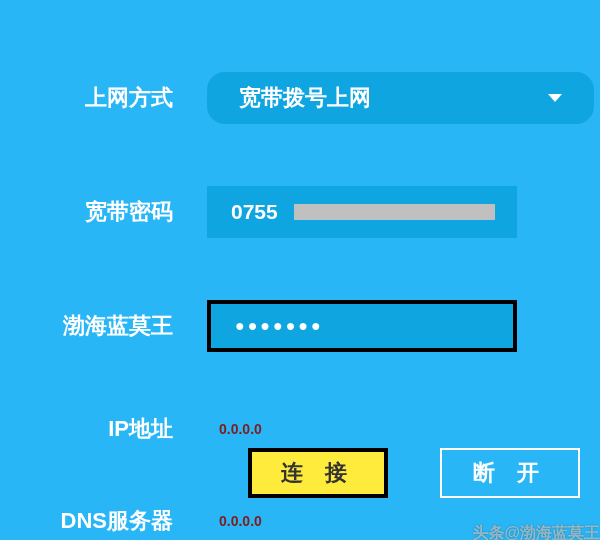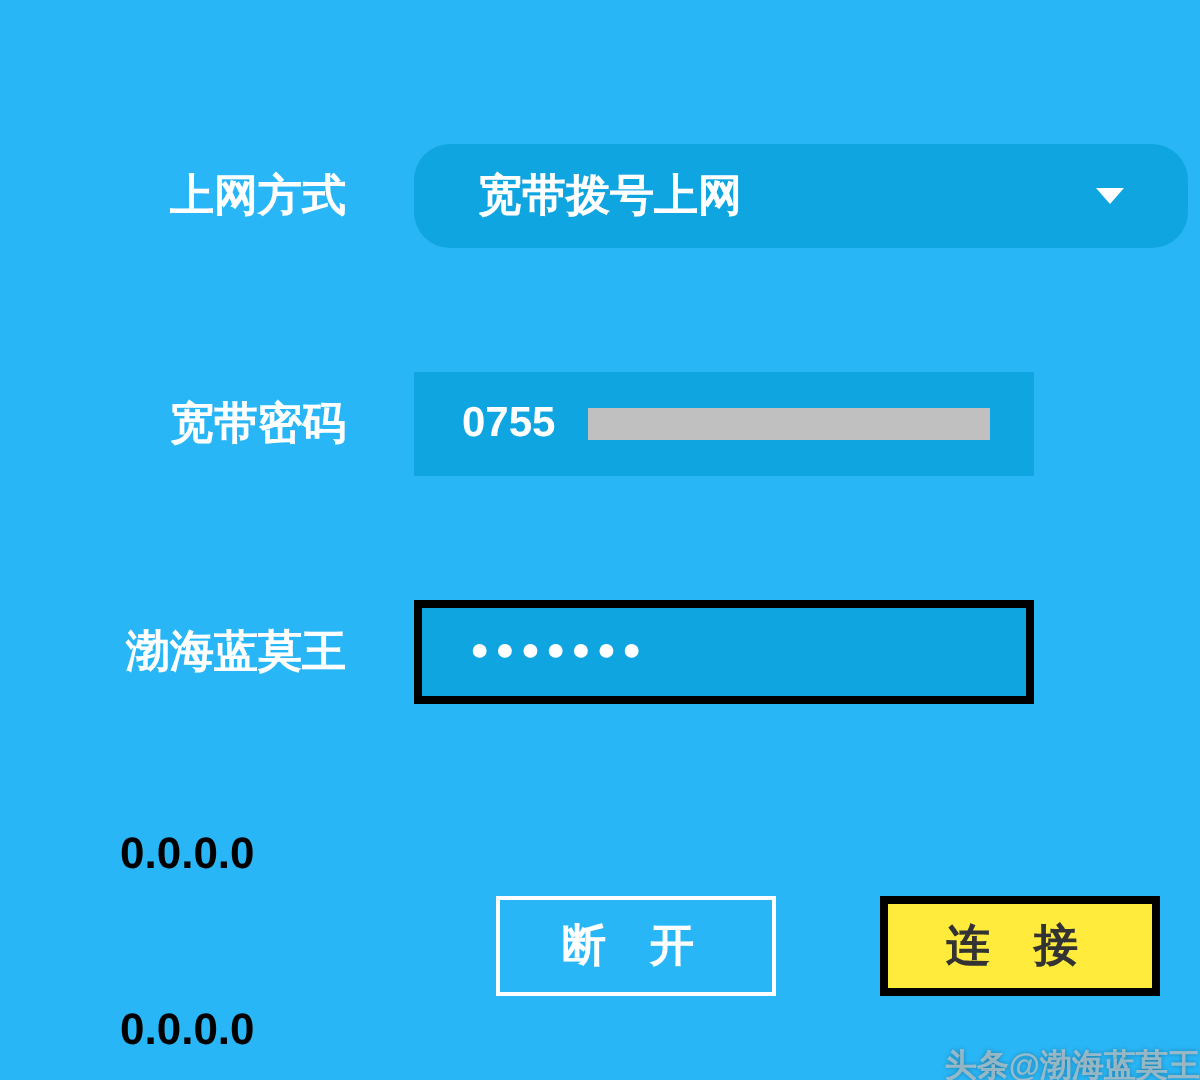--- a/index.html
+++ b/index.html
@@ -78,22 +78,22 @@
       bottom: 6px;
       right: 10px;
       background: #c0c0c0;
     }
     .input-box.password {
       border: 4px solid #000000;
       letter-spacing: 3px;
       font-size: 16px;
     }
     .value-text {
-      font-size: 22px;
-      color: #000000;
+      font-size: 14px;
+      color: #7f1d1d;
       padding-left: 12px;
     }
     .button-row {
       position: absolute;
       bottom: 42px;
       right: 20px;
       display: flex;
       gap: 28px;
     }
     .btn {
@@ -145,25 +145,27 @@
 </div>
 
 <div class="form-row">
   <div class="label">渤海蓝莫王</div>
   <div class="input-box password">
     <span>●●●●●●●</span>
   </div>
 </div>
 
 <div class="form-row">
+  <div class="label">IP地址</div>
   <div class="value-text">0.0.0.0</div>
 </div>
 
 <div class="form-row">
+  <div class="label">DNS服务器</div>
   <div class="value-text">0.0.0.0</div>
 </div>
 
 <div class="button-row">
+  <div class="btn btn-primary">连 接</div>
   <div class="btn btn-outline">断 开</div>
-  <div class="btn btn-primary">连 接</div>
 </div>
 
 <div class="watermark">头条@渤海蓝莫王</div>
 
 </body></html>

